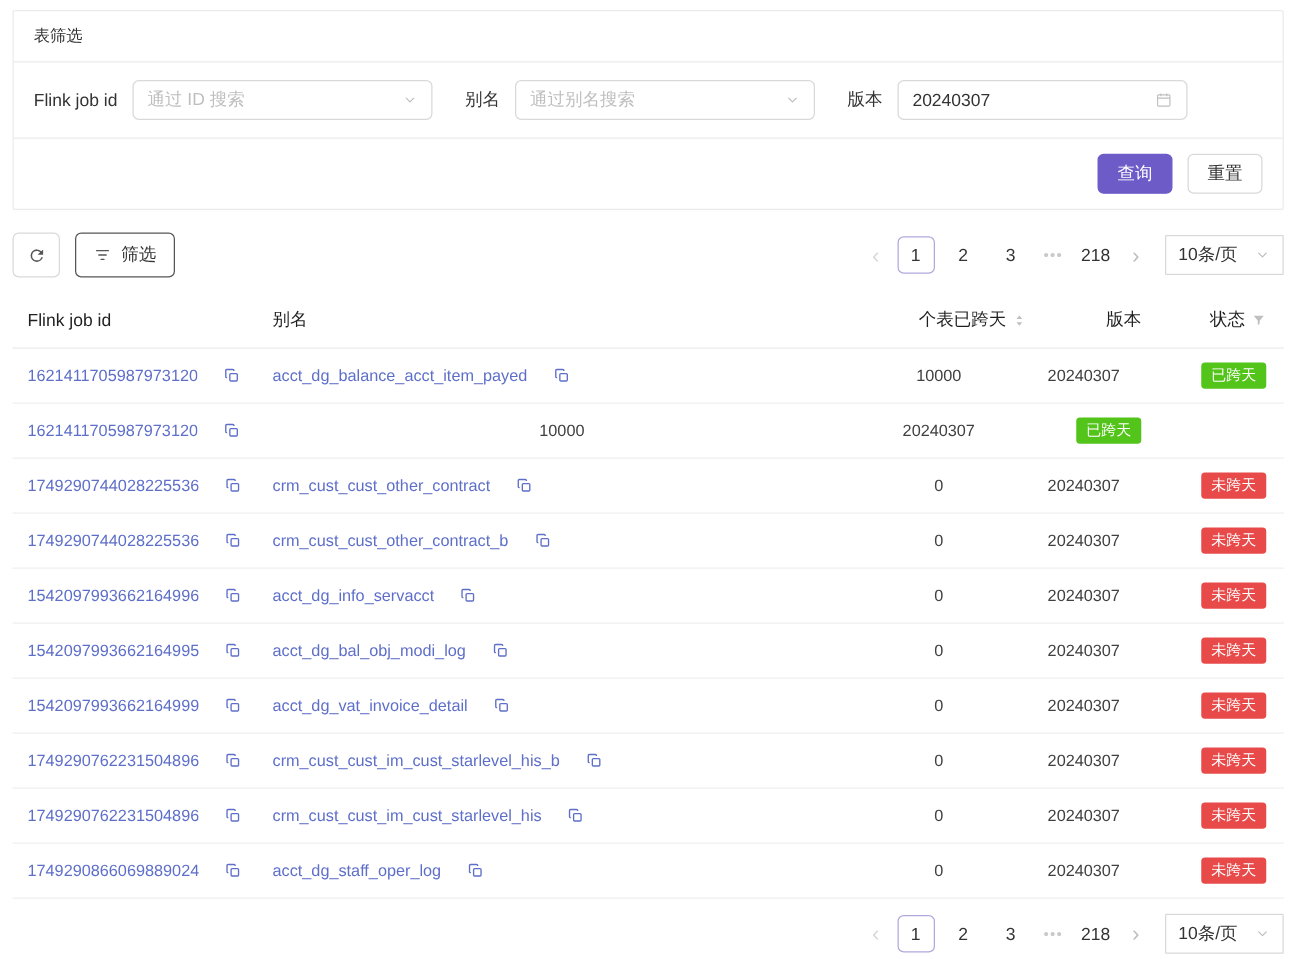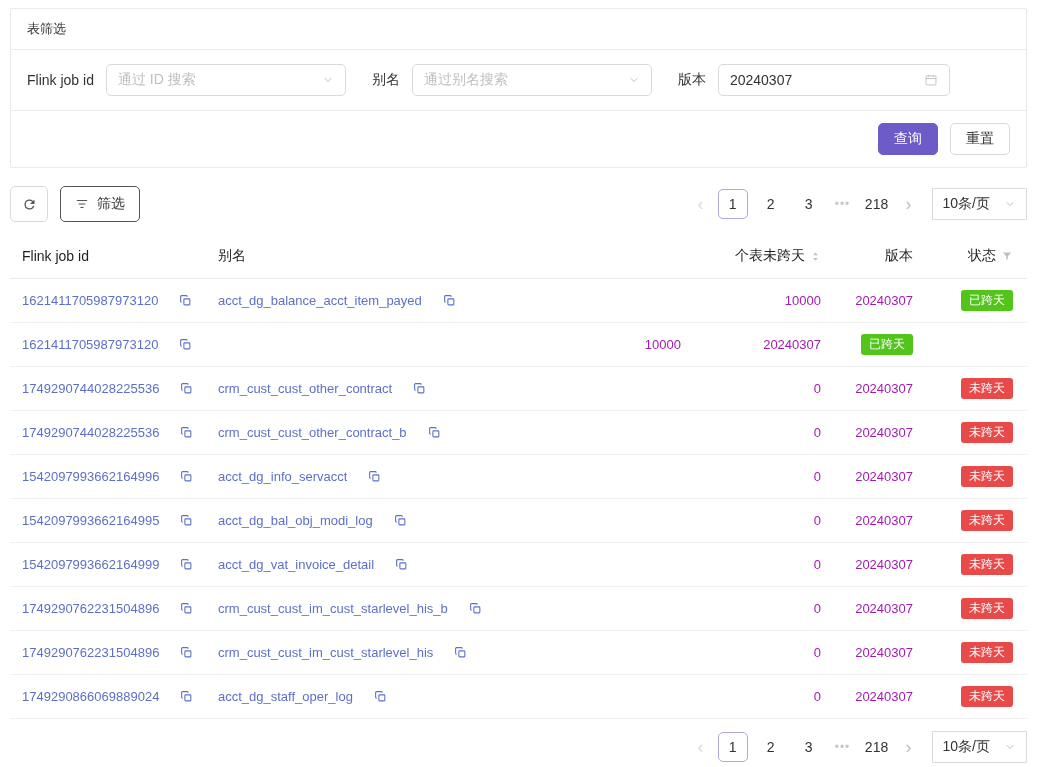--- a/index.html
+++ b/index.html
@@ -75,21 +75,21 @@
     align-items:center;padding:0 14px 0 12px;
   }
   .thead{height:45px;border-bottom:1px solid var(--border);font-size:14px;font-weight:500;color:#1f1f1f;}
   .th{display:flex;align-items:center;gap:5px;}
   .th-right{justify-content:flex-end;}
   .sort-icon,.funnel-icon{color:#bfbfbf;display:flex;align-items:center;cursor:pointer;}
   .trow{height:44px;border-bottom:1px solid #f0f0f0;font-size:13px;}
   .td-id,.td-alias{display:flex;align-items:center;gap:21px;color:var(--link);min-width:0;}
   .link{cursor:pointer;white-space:nowrap;overflow:hidden;text-overflow:ellipsis;}
   .copy-icon{color:var(--link);display:flex;align-items:center;cursor:pointer;flex:none;}
-  .td-right{text-align:right;color:#a21caf;}
+  .td-right{text-align:center;color:#404040;}
   .td-status{text-align:right;}
   .badge{display:inline-block;padding:3px 8px;border-radius:3px;font-size:12px;color:#fff;line-height:1.3;white-space:nowrap;}
   .badge-success{background:var(--success);}
   .badge-error{background:var(--error);}
 
   .bottom-bar{display:flex;justify-content:flex-end;margin-top:12px;}
 </style>
 </head>
 <body>
 
@@ -183,21 +183,21 @@
 
   <div class="table">
     <div class="thead">
       <div class="th">
         <span>Flink job id</span>
       </div>
       <div class="th">
         <span>别名</span>
       </div>
       <div class="th th-right">
-        <span>个表未跨天</span>
+        <span>个表已跨天</span>
         <span class="sort-icon">
           <svg viewBox="0 0 24 24" width="11" height="15" fill="currentColor">
               <path d="M12 3l5 6H7l5-6z"></path>
               <path d="M12 21l-5-6h10l-5 6z"></path>
             </svg>
         </span>
       </div>
       <div class="th th-right">
         <span>版本</span>
       </div>

